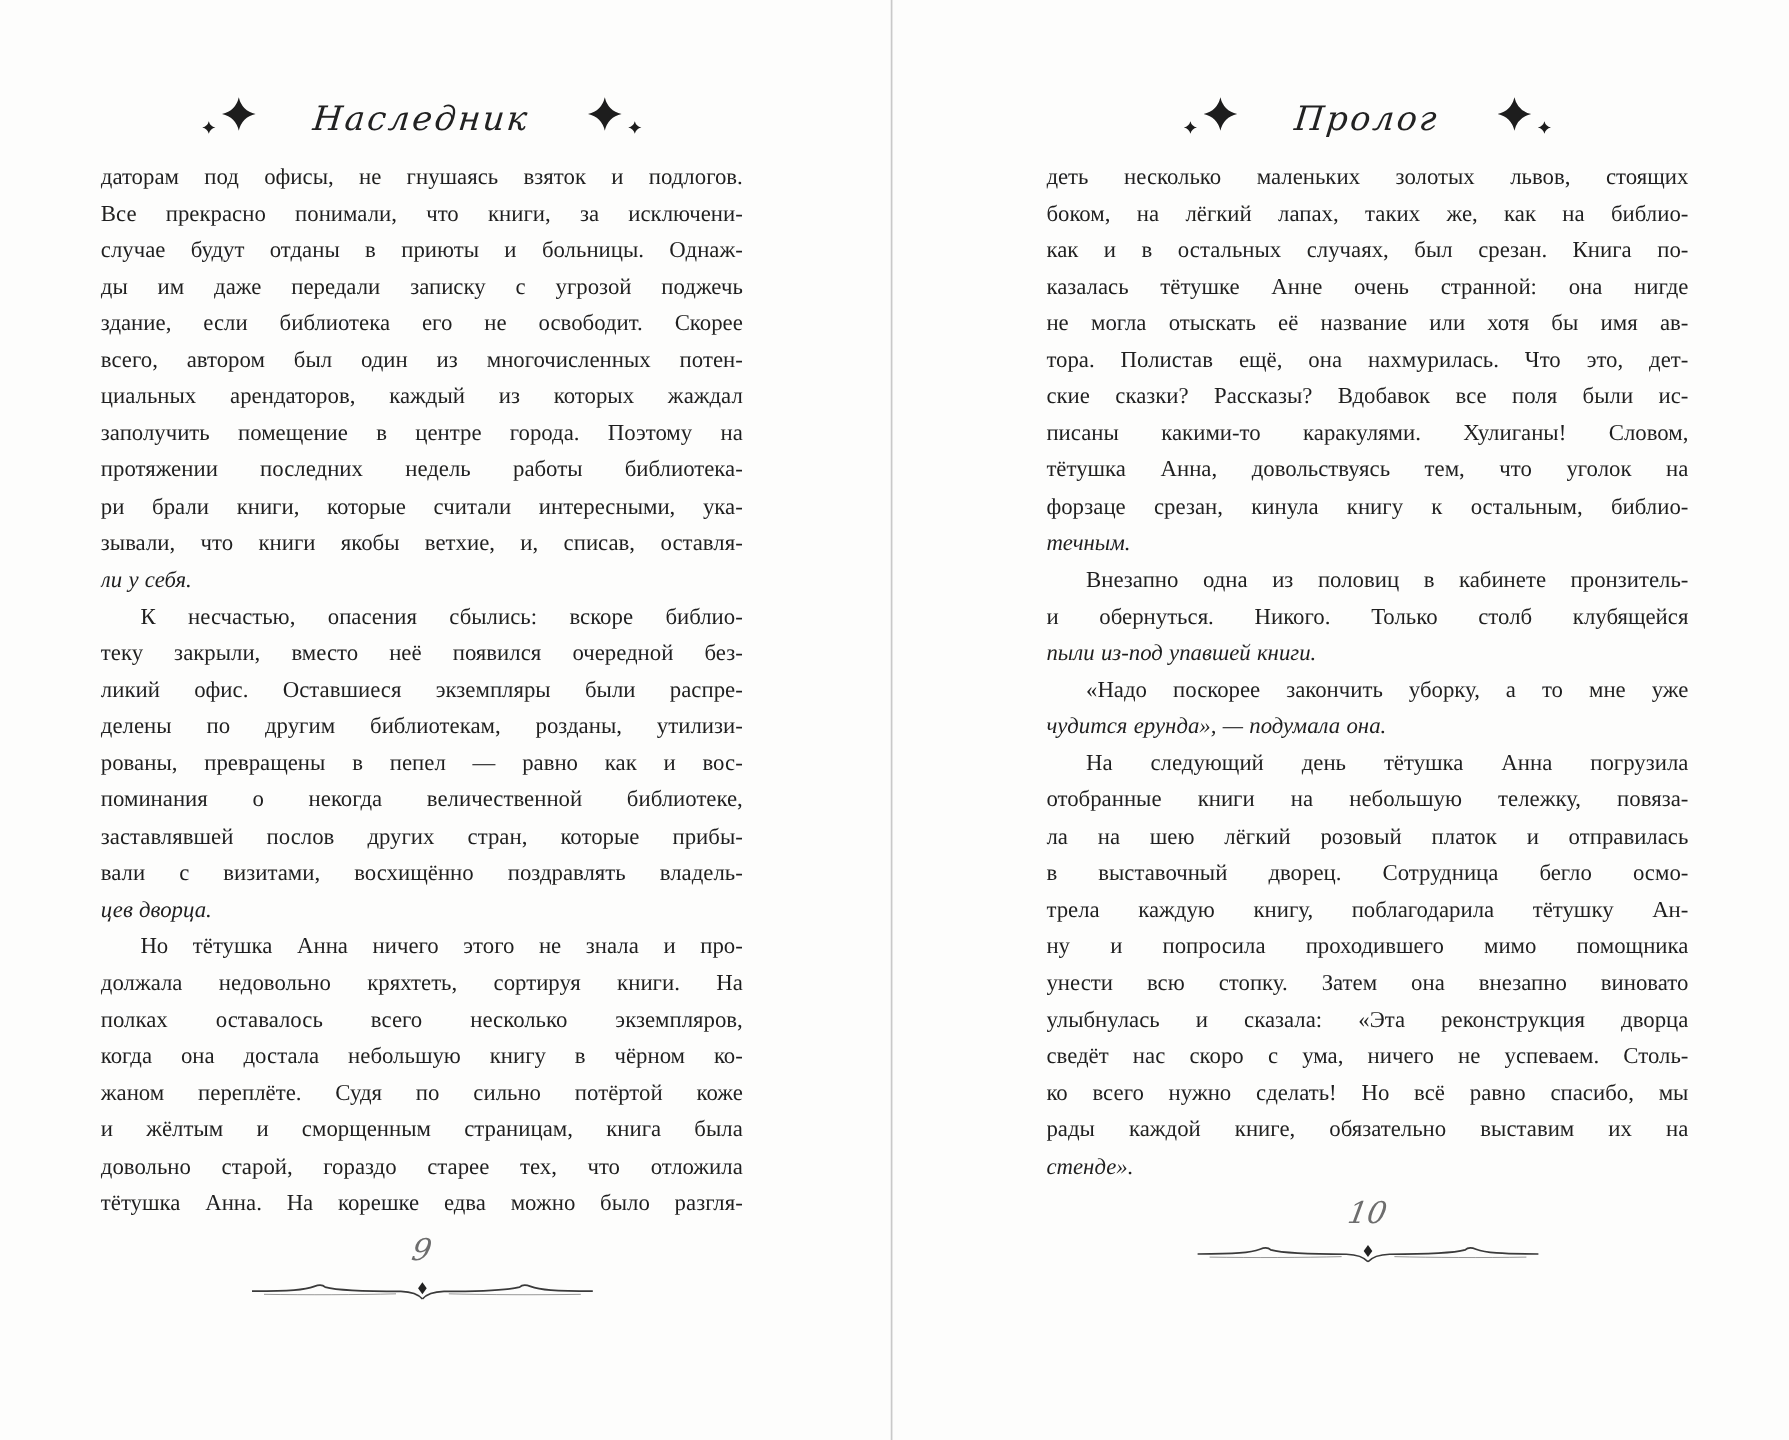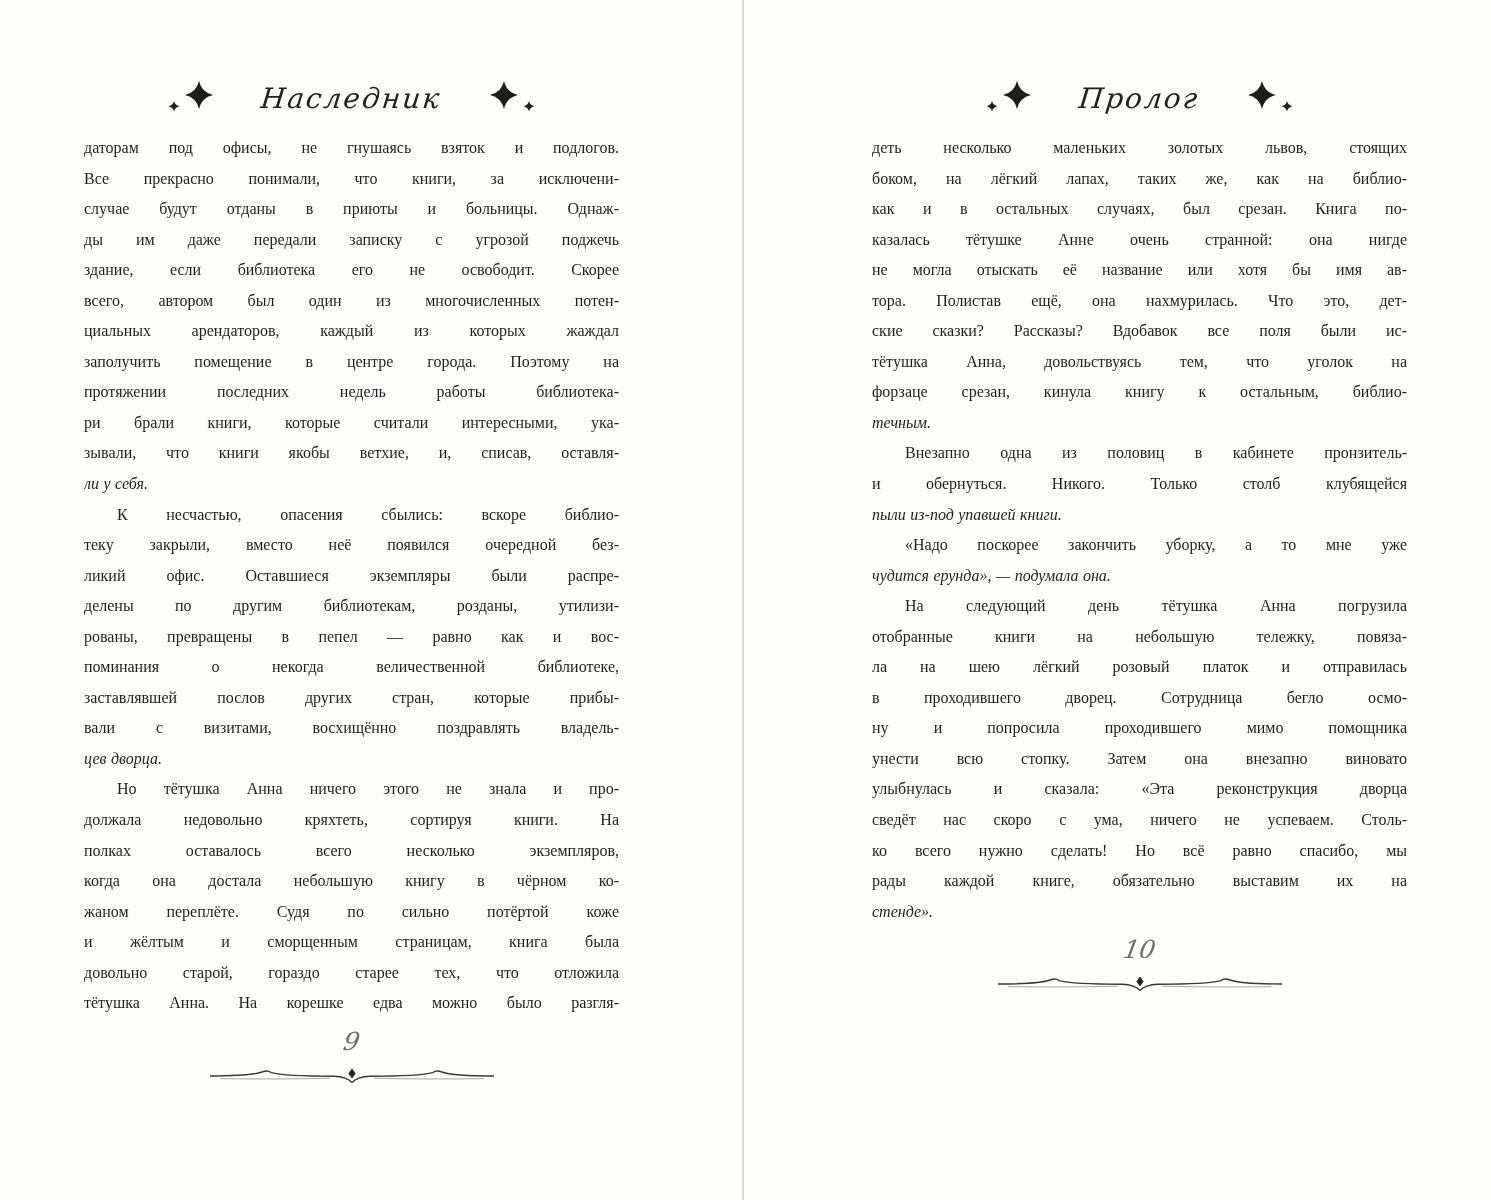--- a/index.html
+++ b/index.html
@@ -27,21 +27,21 @@
   }
   .header-title {
     font-family: "DejaVu Serif", "Liberation Serif", serif;
     font-style: italic; font-weight: 400;
     font-size: 28px; letter-spacing: 2px; color: #222;
     transform: skewX(-6deg);
     white-space: nowrap;
   }
   .sparkles { flex: 0 0 auto; }
 
-  .text-block { margin-top: 11px; font-size: 16px; }
+  .text-block { margin-top: 11px; font-size: 19px; }
   .line {
     height: 30.55px; line-height: 30.55px;
     text-align: justify; text-align-last: justify;
     white-space: normal; overflow: hidden;
     word-spacing: 0.5px;
   }
   .line.last { text-align-last: left; font-style: italic; }
   .line.indent { text-indent: 33px; }
 
   .page-footer { margin-top: 6px; text-align: center; }
@@ -135,32 +135,34 @@
     </header>
 
     <div class="text-block">
         <div class="line">деть несколько маленьких золотых львов, стоящих</div>
         <div class="line">боком, на лёгкий лапах, таких же, как на библио-</div>
         <div class="line">как и в остальных случаях, был срезан. Книга по-</div>
         <div class="line">казалась тётушке Анне очень странной: она нигде</div>
         <div class="line">не могла отыскать её название или хотя бы имя ав-</div>
         <div class="line">тора. Полистав ещё, она нахмурилась. Что это, дет-</div>
         <div class="line">ские сказки? Рассказы? Вдобавок все поля были ис-</div>
+        <div class="line">писаны какими-то каракулями. Хулиганы! Словом,</div>
         <div class="line">тётушка Анна, довольствуясь тем, что уголок на</div>
         <div class="line">форзаце срезан, кинула книгу к остальным, библио-</div>
         <div class="line last">течным.</div>
         <div class="line indent">Внезапно одна из половиц в кабинете пронзитель-</div>
         <div class="line">и обернуться. Никого. Только столб клубящейся</div>
         <div class="line last">пыли из-под упавшей книги.</div>
         <div class="line indent">«Надо поскорее закончить уборку, а то мне уже</div>
         <div class="line last">чудится ерунда», — подумала она.</div>
         <div class="line indent">На следующий день тётушка Анна погрузила</div>
         <div class="line">отобранные книги на небольшую тележку, повяза-</div>
         <div class="line">ла на шею лёгкий розовый платок и отправилась</div>
-        <div class="line">в проходившего дворец. Сотрудница бегло осмо-</div>
+        <div class="line">в выставочный дворец. Сотрудница бегло осмо-</div>
+        <div class="line">трела каждую книгу, поблагодарила тётушку Ан-</div>
         <div class="line">ну и попросила проходившего мимо помощника</div>
         <div class="line">унести всю стопку. Затем она внезапно виновато</div>
         <div class="line">улыбнулась и сказала: «Эта реконструкция дворца</div>
         <div class="line">сведёт нас скоро с ума, ничего не успеваем. Столь-</div>
         <div class="line">ко всего нужно сделать! Но всё равно спасибо, мы</div>
         <div class="line">рады каждой книге, обязательно выставим их на</div>
         <div class="line last">стенде».</div>
       </div>
 
     <footer class="page-footer">

